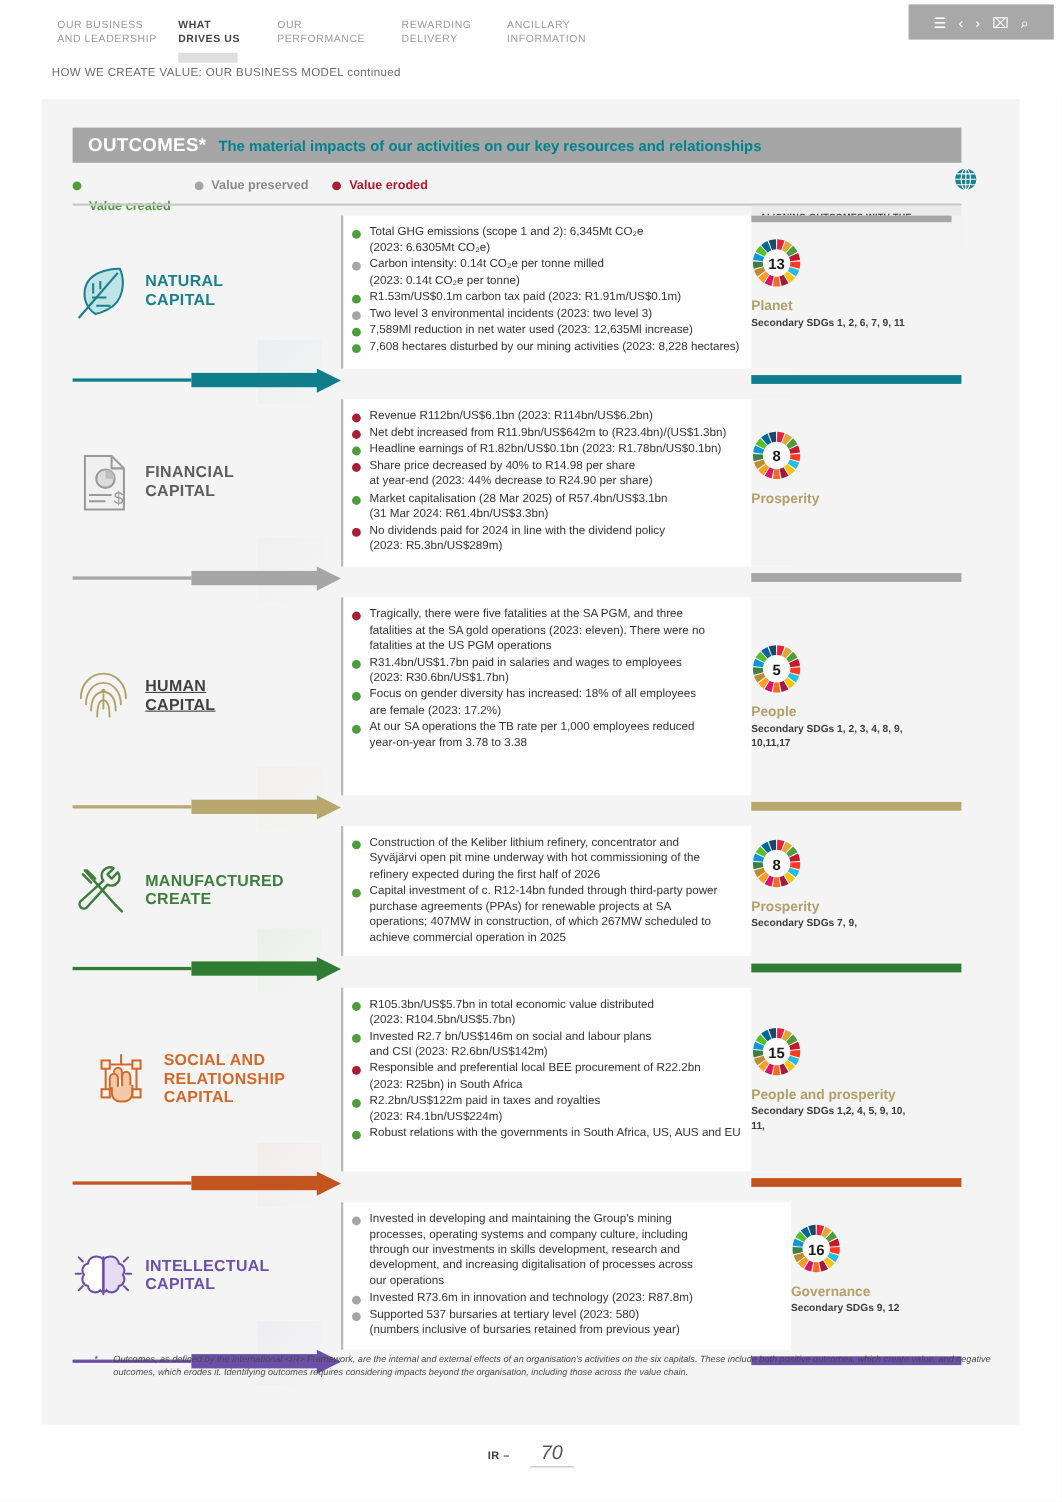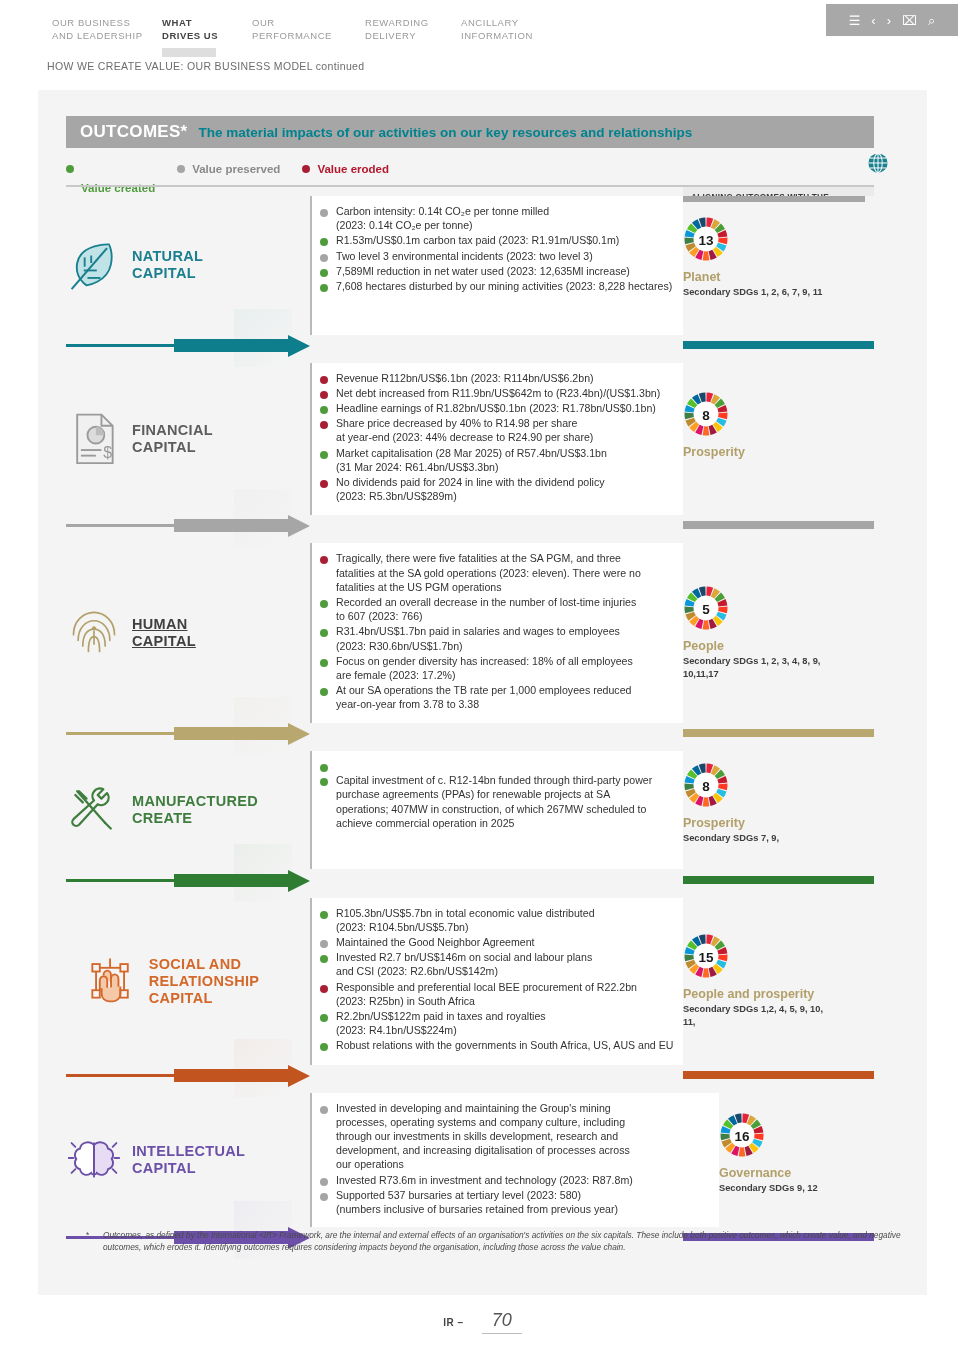--- a/index.html
+++ b/index.html
@@ -285,20 +285,25 @@
       <line x1="20" y1="24" x2="20" y2="34" stroke="#1a7f8e" stroke-width="2"></line>
       <line x1="27" y1="22" x2="27" y2="30" stroke="#1a7f8e" stroke-width="2"></line>
       <line x1="19" y1="38" x2="33" y2="38" stroke="#1a7f8e" stroke-width="2"></line>
       <line x1="23" y1="46" x2="37" y2="46" stroke="#1a7f8e" stroke-width="2"></line>
     </svg></div>
           <div class="cap-name" style="color: rgb(26, 127, 142);">NATURAL
 CAPITAL</div>
         </div>
         <div class="cap-vrule" style="top: 0px; height: 138.6px;"></div>
         <div class="bullets" style="top: 8px;">
+          <div class="bullet">
+            <span class="dot green"></span>
+            <span class="btxt">Total GHG emissions (scope 1 and 2): 6,345Mt CO₂e
+(2023: 6.6305Mt CO₂e)</span>
+          </div>
           <div class="bullet">
             <span class="dot grey"></span>
             <span class="btxt">Carbon intensity: 0.14t CO₂e per tonne milled
 (2023: 0.14t CO₂e per tonne)</span>
           </div>
           <div class="bullet">
             <span class="dot green"></span>
             <span class="btxt">R1.53m/US$0.1m carbon tax paid (2023: R1.91m/US$0.1m)</span>
           </div>
           <div class="bullet">
@@ -439,25 +444,20 @@
         <div class="cap-vrule" style="top: 0px; height: 179.7px;"></div>
         <div class="bullets" style="top: 8px;">
           <div class="bullet">
             <span class="dot red"></span>
             <span class="btxt">Tragically, there were five fatalities at the SA PGM, and three
 fatalities at the SA gold operations (2023: eleven). There were no
 fatalities at the US PGM operations</span>
           </div>
           <div class="bullet">
             <span class="dot green"></span>
-            <span class="btxt">Recorded an overall decrease in the number of lost-time injuries
-to 607 (2023: 766)</span>
-          </div>
-          <div class="bullet">
-            <span class="dot green"></span>
             <span class="btxt">R31.4bn/US$1.7bn paid in salaries and wages to employees
 (2023: R30.6bn/US$1.7bn)</span>
           </div>
           <div class="bullet">
             <span class="dot green"></span>
             <span class="btxt">Focus on gender diversity has increased: 18% of all employees
 are female (2023: 17.2%)</span>
           </div>
           <div class="bullet">
             <span class="dot green"></span>
@@ -507,20 +507,23 @@
       <path d="M12 12l30 34"></path>
       <path d="M42 46l6 6"></path>
     </svg></div>
           <div class="cap-name" style="color: rgb(63, 125, 63);">MANUFACTURED
 CREATE</div>
         </div>
         <div class="cap-vrule" style="top: 0px; height: 118.4px;"></div>
         <div class="bullets" style="top: 8px;">
           <div class="bullet">
             <span class="dot green"></span>
+            <span class="btxt">Construction of the Keliber lithium refinery, concentrator and
+Syväjärvi open pit mine underway with hot commissioning of the
+refinery expected during the first half of 2026</span>
           </div>
           <div class="bullet">
             <span class="dot green"></span>
             <span class="btxt">Capital investment of c. R12-14bn funded through third-party power
 purchase agreements (PPAs) for renewable projects at SA
 operations; 407MW in construction, of which 267MW scheduled to
 achieve commercial operation in 2025</span>
           </div>
         </div>
         <div class="sdg" style="top: 0px; height: 118.4px;">
@@ -574,24 +577,20 @@
           <div class="cap-name" style="color: rgb(212, 104, 42);">SOCIAL AND
 RELATIONSHIP
 CAPITAL</div>
         </div>
         <div class="cap-vrule" style="top: 0px; height: 167px;"></div>
         <div class="bullets" style="top: 8px;">
           <div class="bullet">
             <span class="dot green"></span>
             <span class="btxt">R105.3bn/US$5.7bn in total economic value distributed
 (2023: R104.5bn/US$5.7bn)</span>
-          </div>
-          <div class="bullet">
-            <span class="dot grey"></span>
-            <span class="btxt">Maintained the Good Neighbor Agreement</span>
           </div>
           <div class="bullet">
             <span class="dot green"></span>
             <span class="btxt">Invested R2.7 bn/US$146m on social and labour plans
 and CSI (2023: R2.6bn/US$142m)</span>
           </div>
           <div class="bullet">
             <span class="dot red"></span>
             <span class="btxt">Responsible and preferential local BEE procurement of R22.2bn
 (2023: R25bn) in South Africa</span>
@@ -656,21 +655,21 @@
           <div class="bullet">
             <span class="dot grey"></span>
             <span class="btxt">Invested in developing and maintaining the Group's mining
 processes, operating systems and company culture, including
 through our investments in skills development, research and
 development, and increasing digitalisation of processes across
 our operations</span>
           </div>
           <div class="bullet">
             <span class="dot grey"></span>
-            <span class="btxt">Invested R73.6m in investment and technology (2023: R87.8m)</span>
+            <span class="btxt">Invested R73.6m in innovation and technology (2023: R87.8m)</span>
           </div>
           <div class="bullet">
             <span class="dot grey"></span>
             <span class="btxt">Supported 537 bursaries at tertiary level (2023: 580)
 (numbers inclusive of bursaries retained from previous year)</span>
           </div>
         </div>
         <div class="sdg" style="top: 0px; height: 134.1px; margin-left: 36px;">
           <div style="padding-top:19.049999999999997px"><svg class="sdg-wheel" viewBox="0 0 46 46">
     <path d="M23.600315232556728 1.5083825266323814A21.5 21.5 0 0 1 30.20389042188868 2.7428046662569656L27.188308384819003 11.222560852474981A12.5 12.5 0 0 0 23.34902048404461 10.50487356199557Z" fill="#e5243b"></path>

